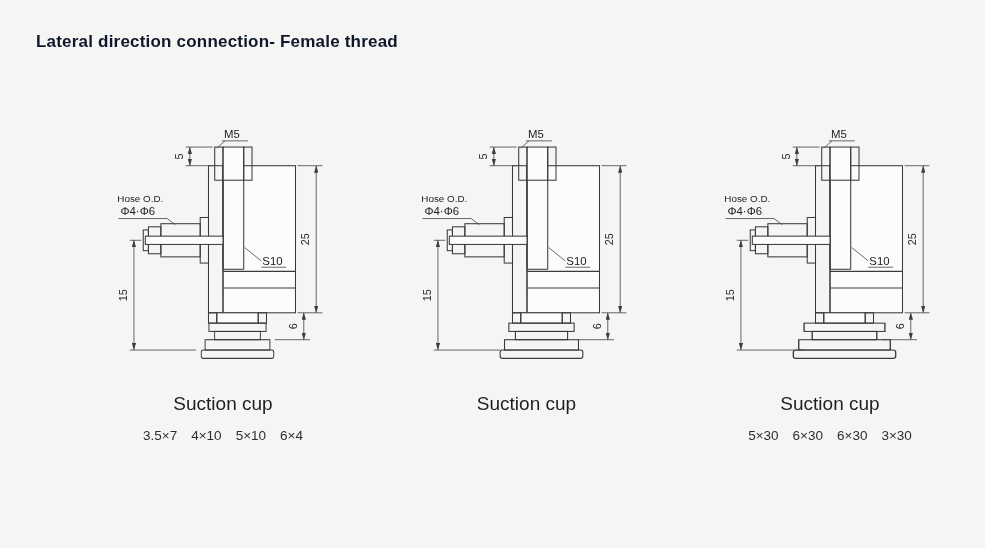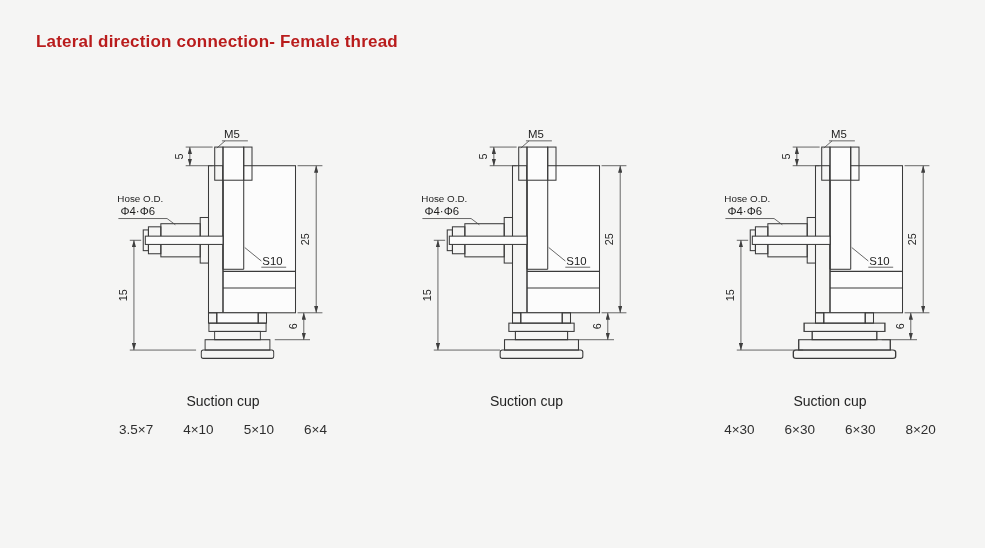--- a/index.html
+++ b/index.html
@@ -6,35 +6,35 @@
     margin: 0; padding: 0;
     width: 985px; height: 548px;
     background: #f5f5f4;
     font-family: "Liberation Sans", sans-serif;
     overflow: hidden;
   }
   .page { position: relative; width: 985px; height: 548px; }
   .title {
     position: absolute; top: 32px; left: 36px;
     margin: 0; font-size: 17px; font-weight: 600;
-    color: #b91c1c; letter-spacing: 0.2px;
+    color: #0f172a; letter-spacing: 0.2px;
   }
   .figures {
     position: absolute; top: 116px; left: 78px; right: 10px;
     display: flex; justify-content: space-between;
   }
   figure.figure { margin: 0; width: 290px; text-align: center; }
   svg.drawing { display: block; }
   figcaption .caption {
-    margin-top: 16px; font-size: 14px; font-weight: 500; color: #1f1f1f; text-align: center;
+    margin-top: 16px; font-size: 19px; font-weight: 500; color: #1f1f1f; text-align: center;
   }
   figcaption .sizes {
     margin-top: 13px; font-size: 13.5px; color: #2e2e2e;
   }
-  .sizes span { margin: 0 15px; white-space: nowrap; }
+  .sizes span { margin: 0 7px; white-space: nowrap; }
 
   
   .part line, .part rect, .part path { stroke: #3a3a3a; stroke-width: 1; fill: none; }
   .part .face { fill: #fcfcfc; }
   .dim line { stroke: #4a4a4a; stroke-width: 0.8; fill: none; }
   .dim text {
     font-family: "Liberation Sans", sans-serif;
     font-size: 10.5px; fill: #1c1c1c; stroke: none;
   }
   .dim text.mid { font-size: 11px; }
@@ -333,18 +333,18 @@
         <text class="small" x="24" y="83">Hose O.D.</text>
         <text class="mid" x="27" y="96">Φ4·Φ6</text>
         <line x1="25" y1="99" x2="72" y2="99"></line>
         <line x1="72" y1="99" x2="80" y2="105"></line>
       </g>
     </svg>
 
     <figcaption>
       <div class="caption">Suction cup</div>
       <div class="sizes">
-        <span>4×30</span><span>6×30</span><span>6×30</span><span>8×20</span>
+        <span>5×30</span><span>6×30</span><span>6×30</span><span>3×30</span>
       </div>
     </figcaption>
   </figure>
 </div>
 </div>
 
 </body></html>

